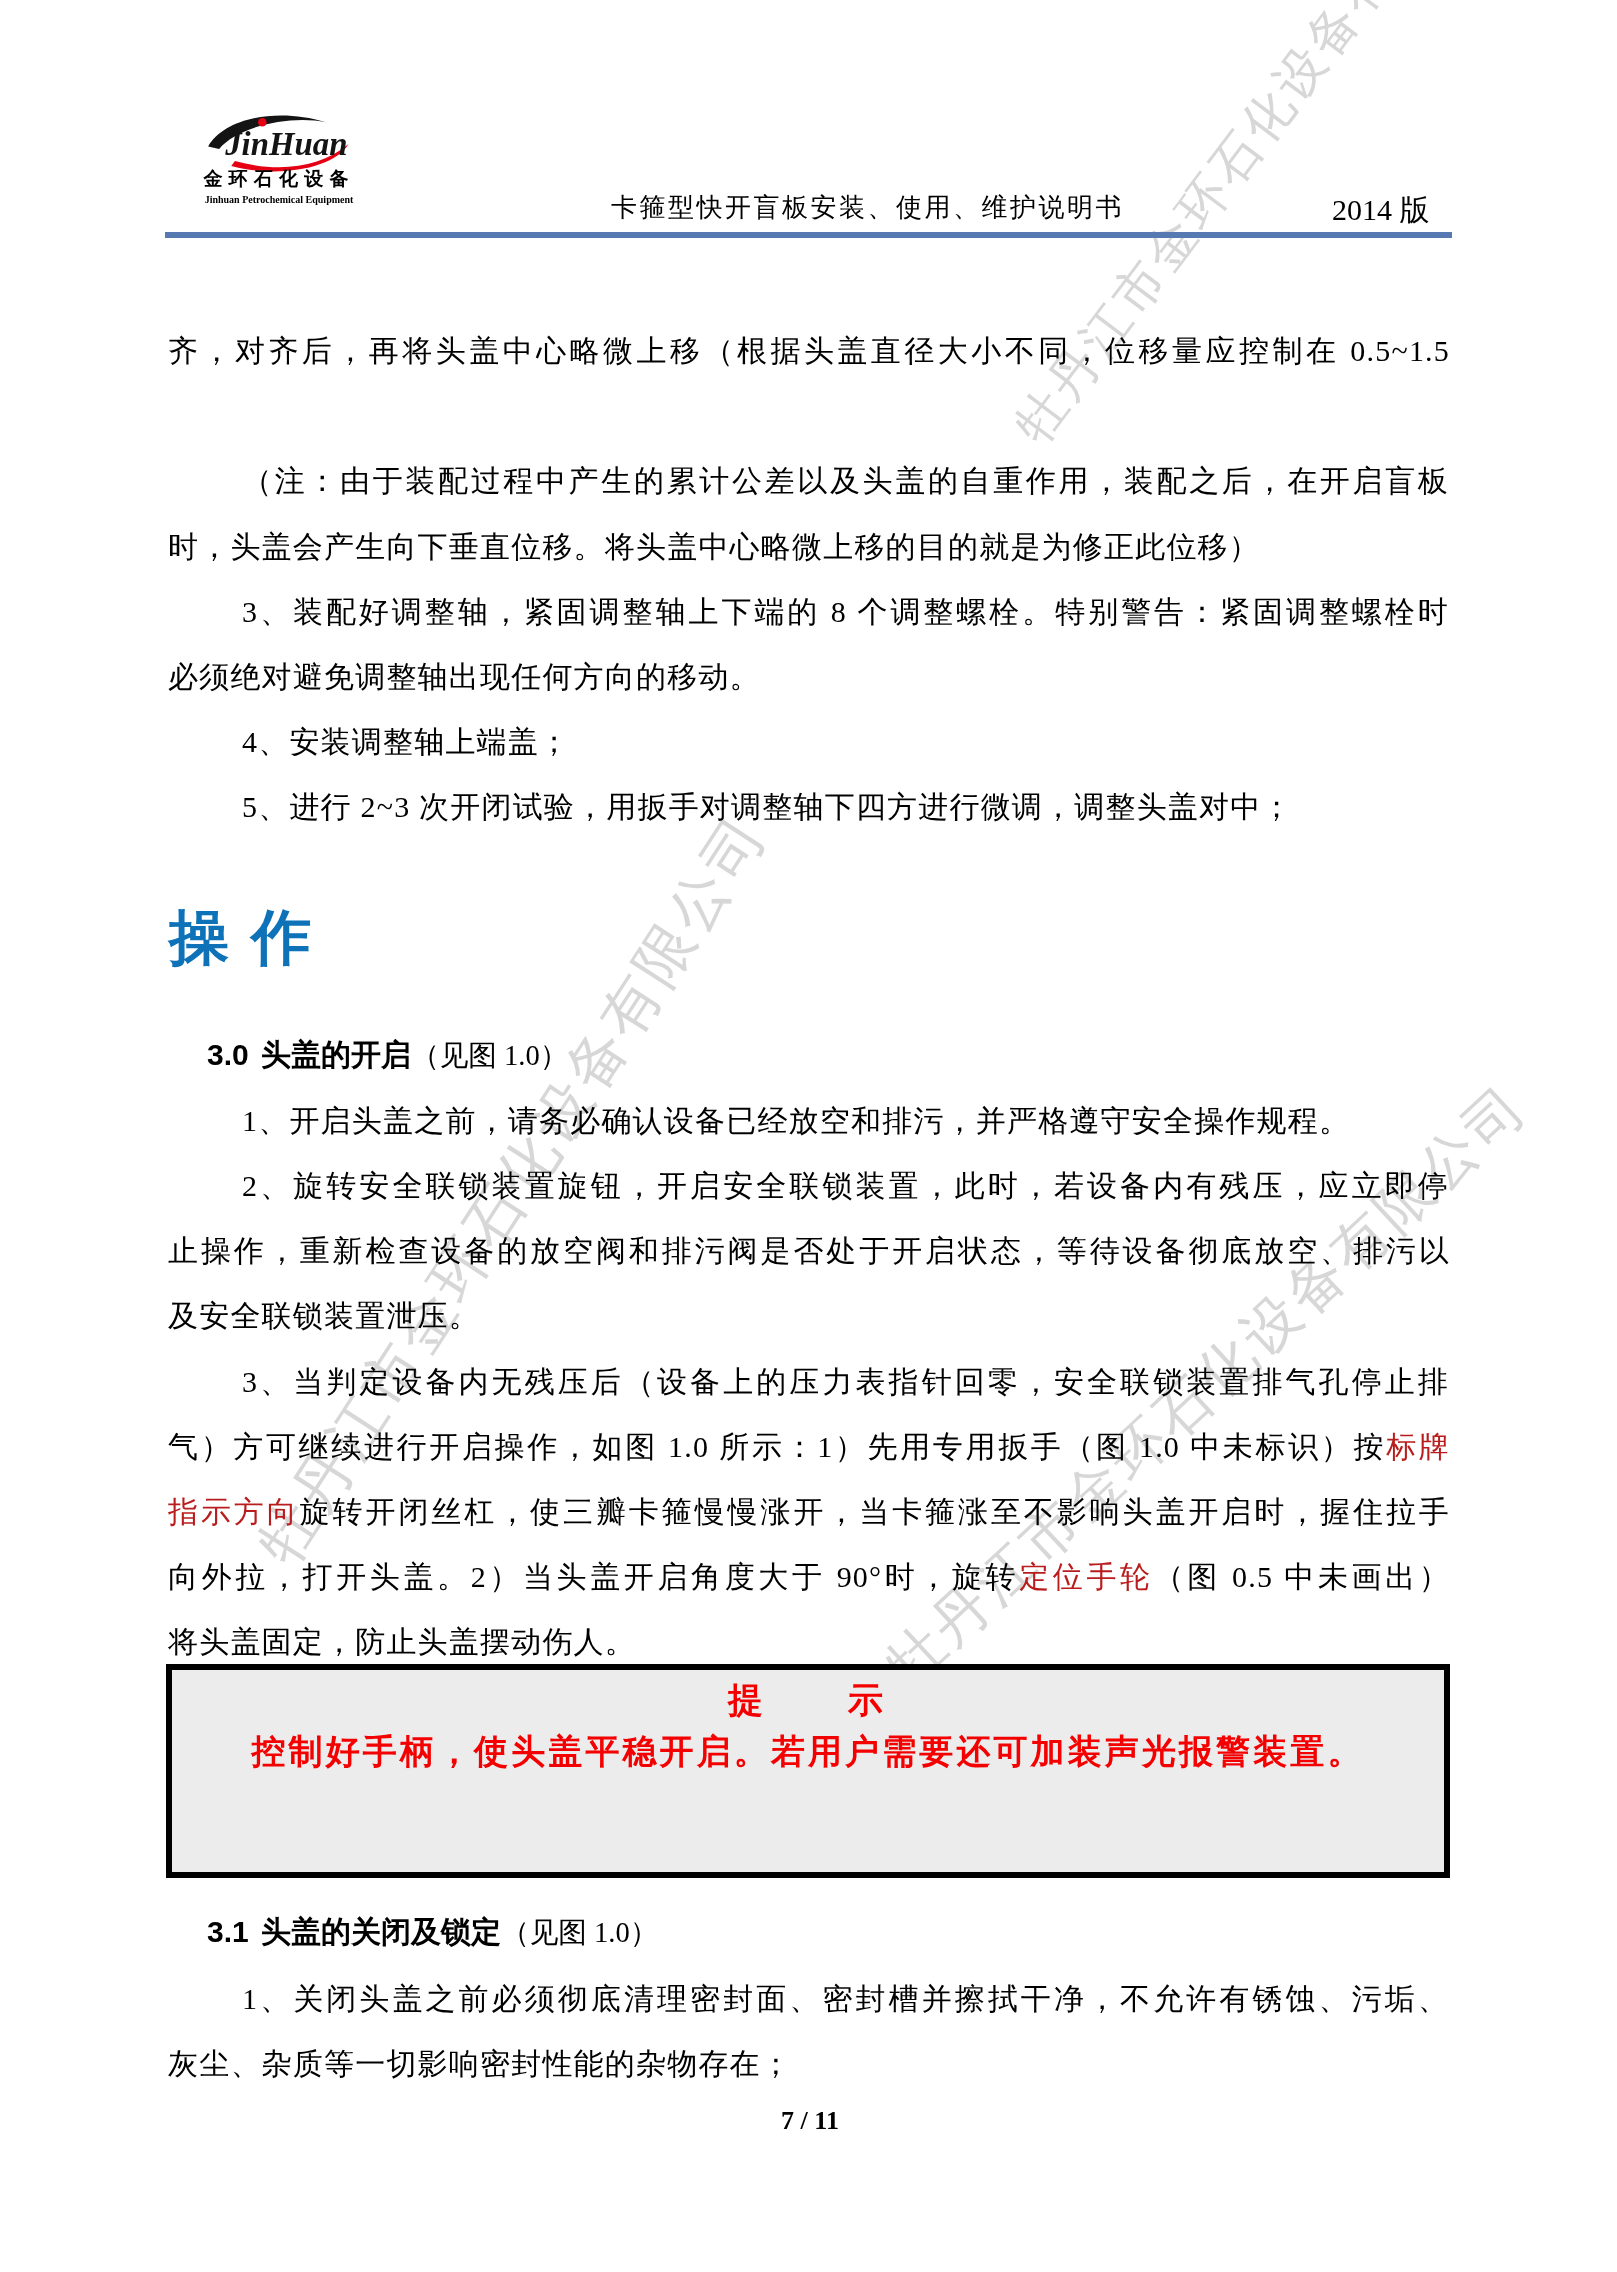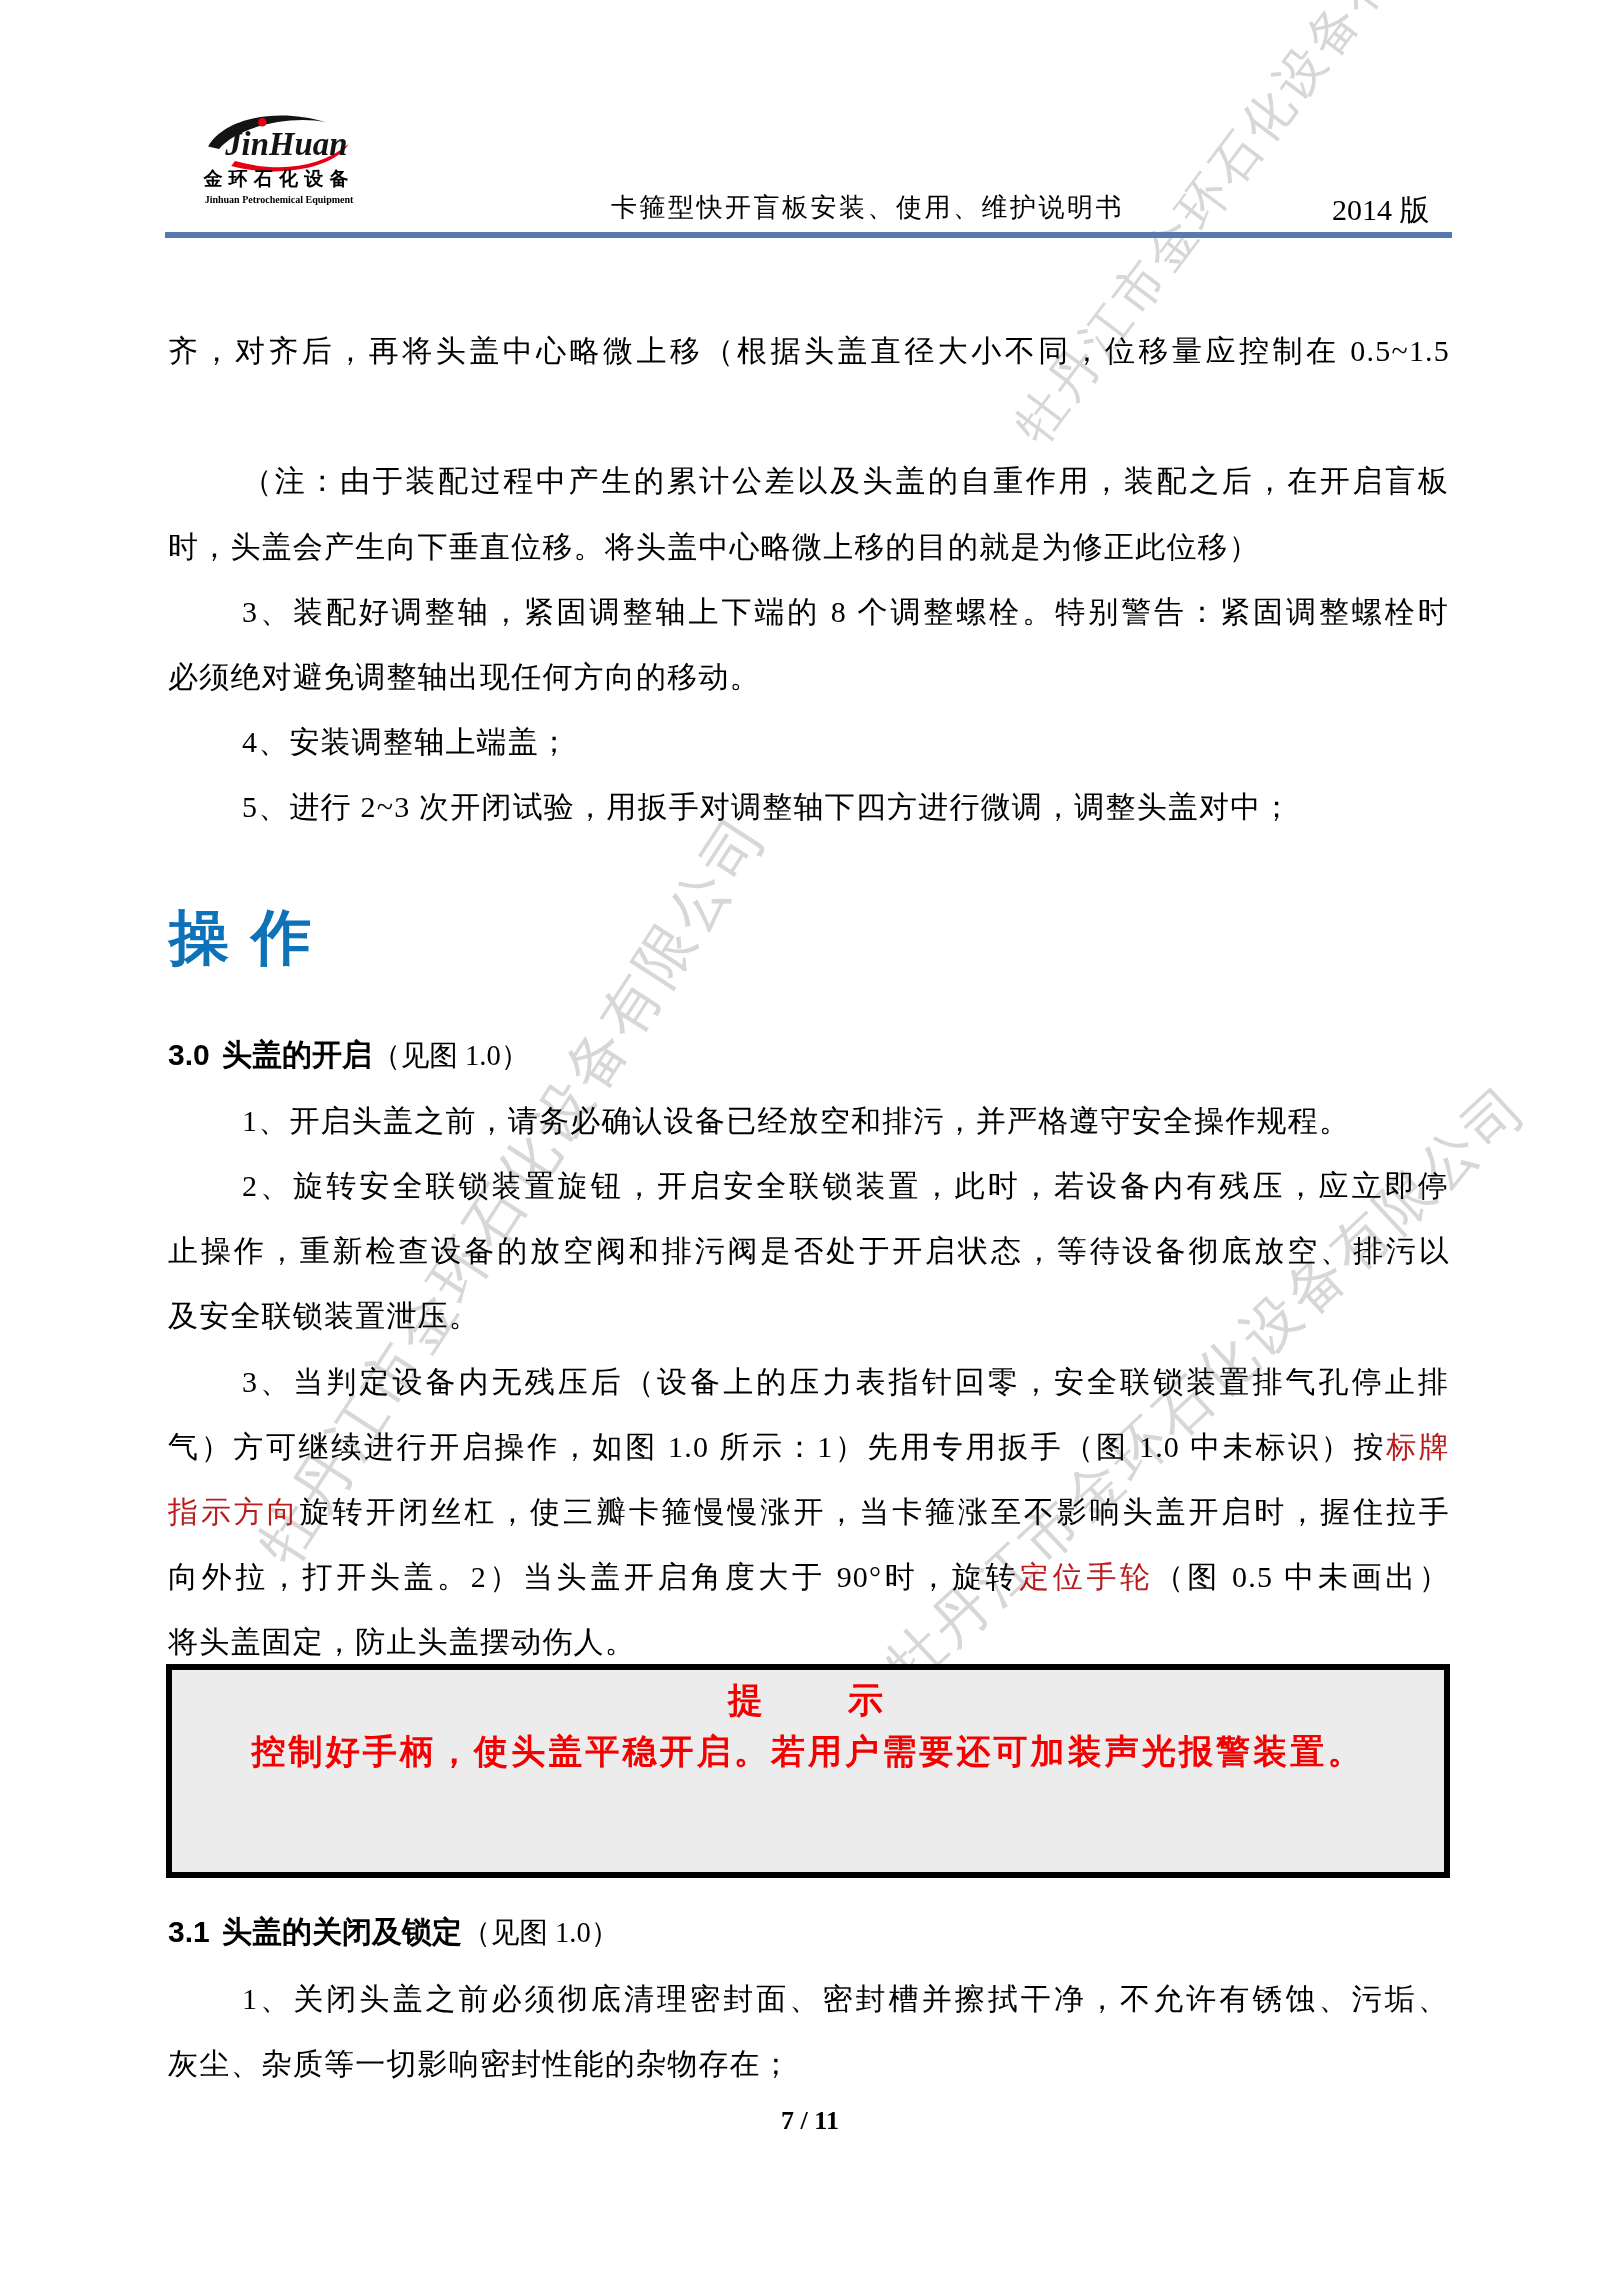--- a/index.html
+++ b/index.html
@@ -29,21 +29,21 @@
   .bl{position:absolute;left:168px;width:1282px;font-size:30px;letter-spacing:1.2px;line-height:38px;}
   .just{text-align:justify;text-align-last:justify;text-justify:inter-character;}
   .ind{padding-left:74px;width:1207px;}
   .red{color:#b91c1c;}
 
   
   .op{position:absolute;left:169px;top:898px;font-family:Liberation Mono, monospace;
       font-weight:bold;font-size:60px;letter-spacing:22.3px;color:#0E72B8;white-space:nowrap;}
   .sec{position:absolute;left:168px;font-size:28.6px;white-space:nowrap;}
   .sec .b{font-family:"Liberation Sans","DejaVu Sans",sans-serif;font-weight:bold;font-size:30px;}
-  .sec .num{margin-right:12.4px;}
+  .sec .num{margin-right:12.4px;margin-left:39px;}
 
   
   .tip{position:absolute;left:166px;top:1664px;width:1284px;height:214px;box-sizing:border-box;
        border:6.8px solid #000;background:#ECECEC;text-align:center;
        font-family:"Liberation Sans","DejaVu Sans",sans-serif;font-weight:bold;color:#F40000;}
   .tip-title{font-size:35px;margin-top:7.4px;letter-spacing:5px;}
   .tip-line{font-size:34px;margin-top:5px;letter-spacing:3.1px;white-space:nowrap;}
 
   .pagenum{position:absolute;left:717px;top:2106px;width:186px;text-align:center;
            font-weight:bold;font-size:26px;}

